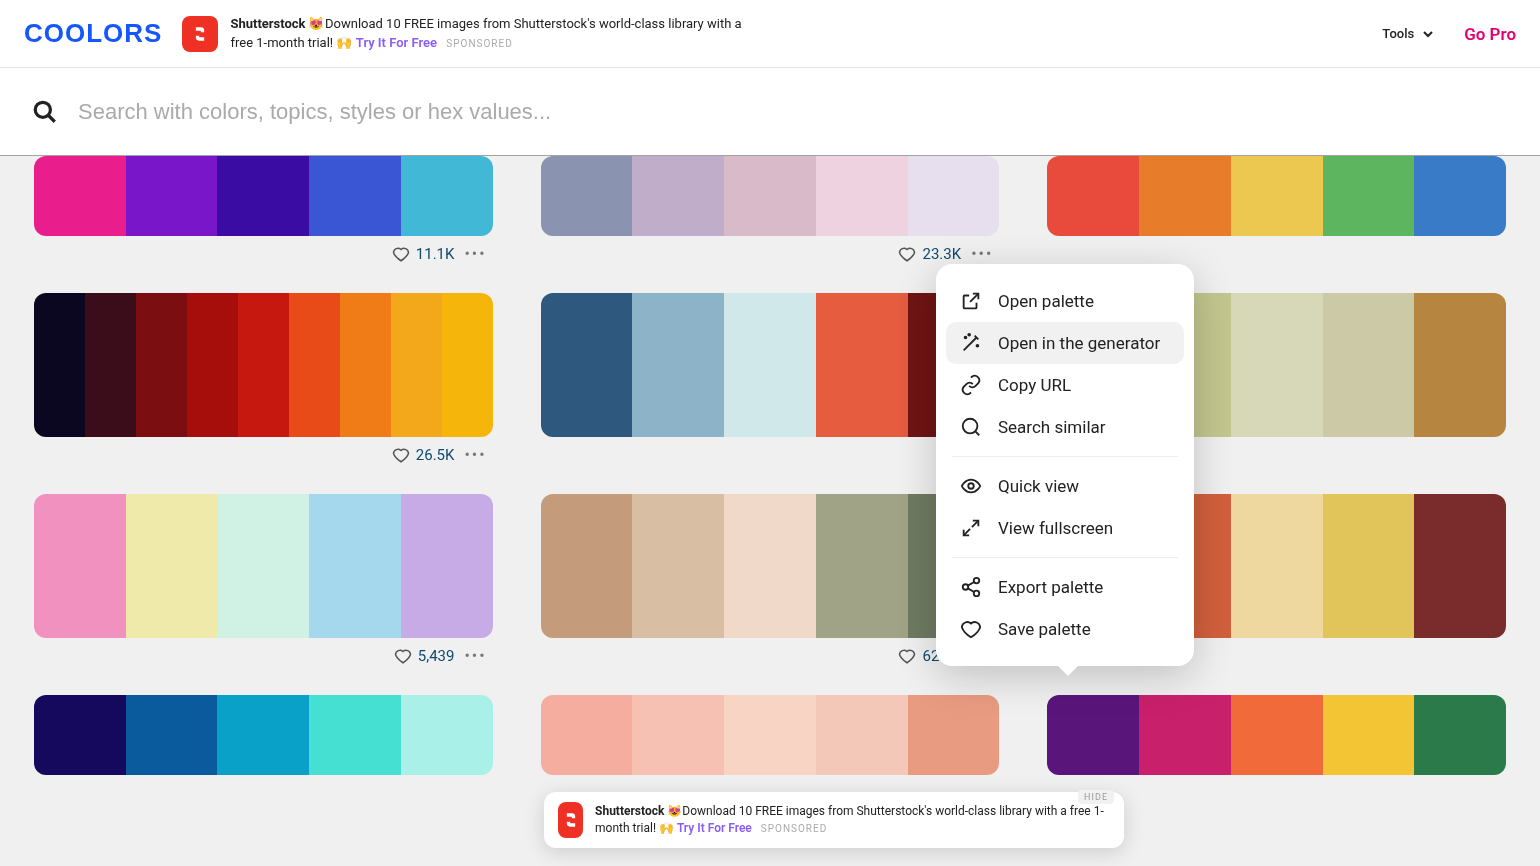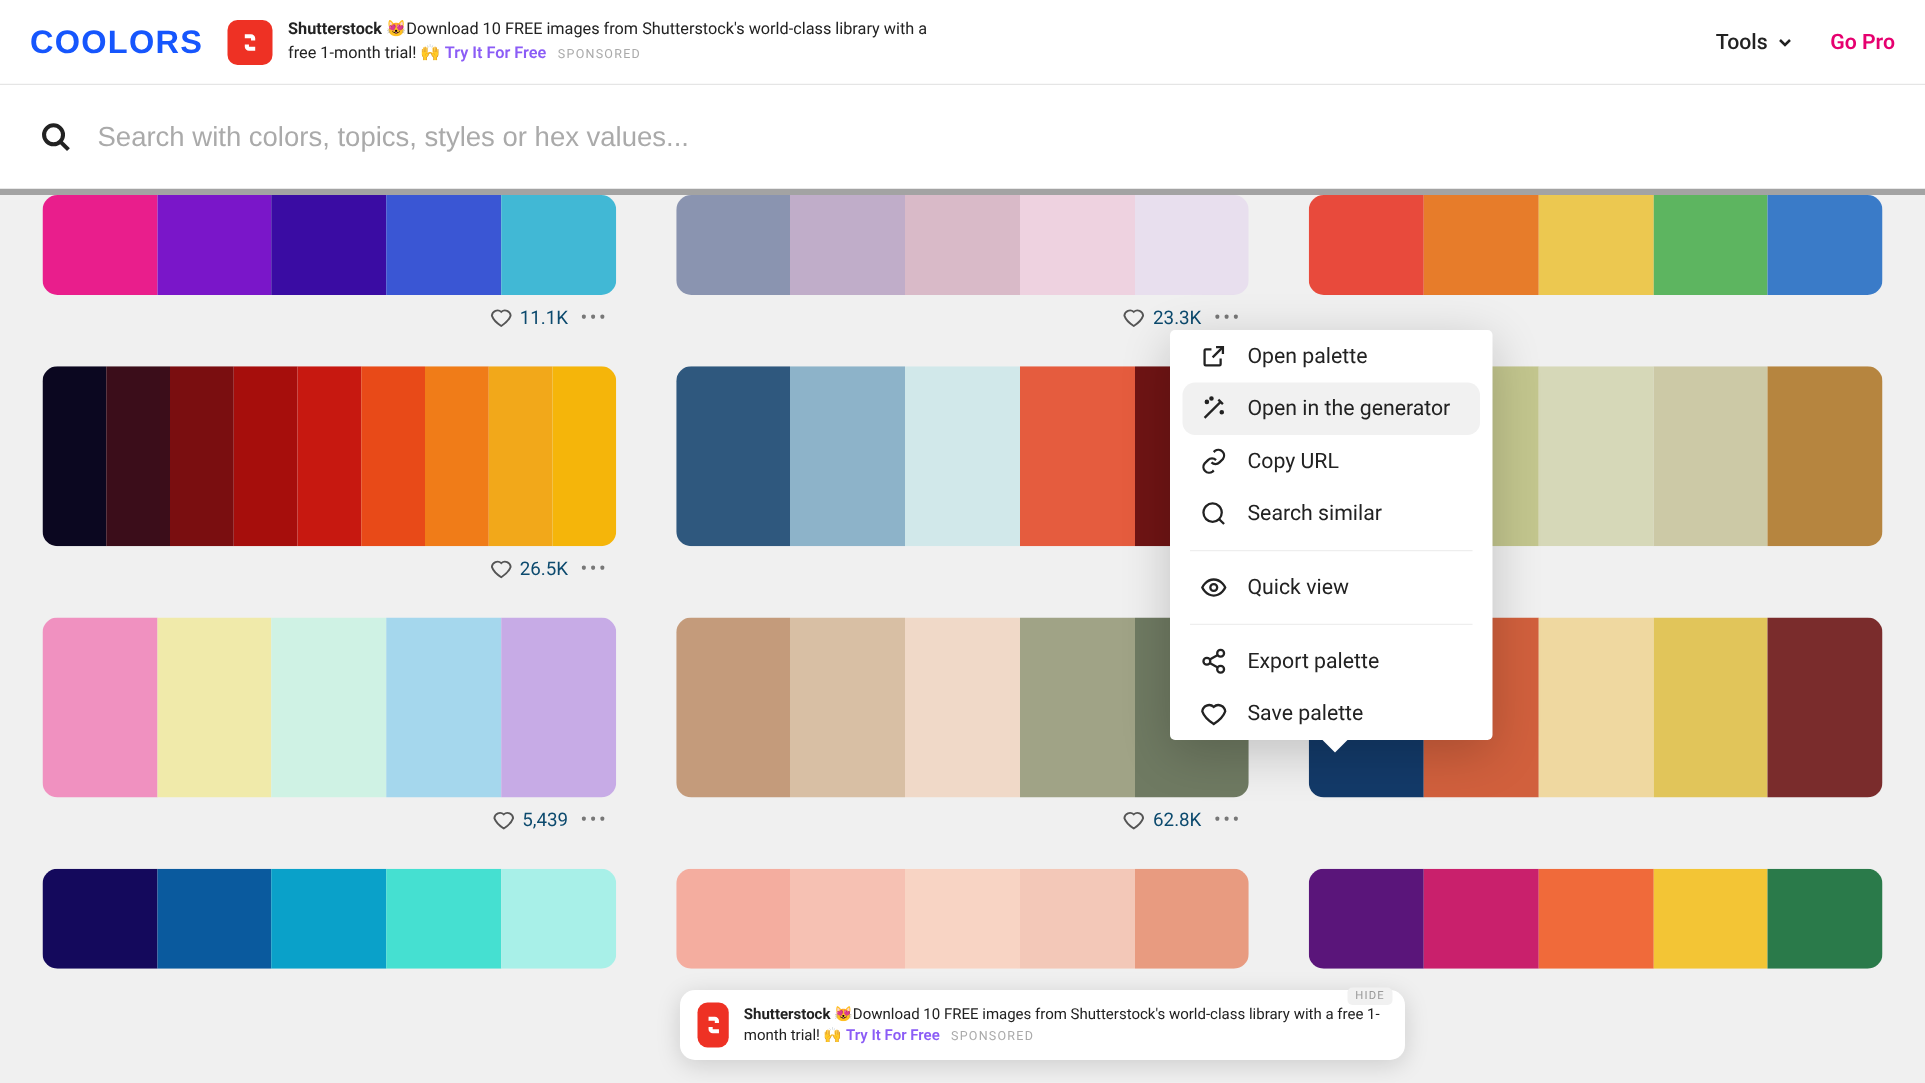--- a/index.html
+++ b/index.html
@@ -8,42 +8,42 @@
 
 .header { background: #fff; border-bottom: 1px solid #e5e5e5; display: flex; align-items: center; padding: 12px 24px; gap: 20px; height: 68px; }
 .logo { color: #1656fd; font-weight: 900; font-size: 26px; letter-spacing: 1px; font-family: Arial, sans-serif; }
 .promo { display: flex; align-items: center; gap: 12px; flex: 1; }
 .promo-icon { width: 36px; height: 36px; background: #ee3124; border-radius: 8px; display: flex; align-items: center; justify-content: center; color: #fff; font-weight: bold; font-size: 18px; }
 .promo-text { font-size: 13px; line-height: 1.4; color: #222; max-width: 520px; }
 .promo-text .title { font-weight: 700; }
 .promo-text .link { color: #8b5cf6; font-weight: 600; cursor: pointer; }
 .promo-text .sponsored { color: #aaa; font-size: 10px; letter-spacing: 1px; margin-left: 6px; }
 .header-right { display: flex; align-items: center; gap: 28px; }
-.tools-menu { font-size: 17px; color: #222; display: flex; align-items: center; gap: 6px; cursor: pointer; font-weight: 500; }
+.tools-menu { font-size: 13px; color: #222; display: flex; align-items: center; gap: 6px; cursor: pointer; font-weight: 500; }
 .go-pro { color: #e6006f; font-size: 17px; font-weight: 600; cursor: pointer; }
 
 
-.search-bar { background: #fff; border-bottom: 5px solid #a3a3a3; display: flex; align-items: center; padding: 0 32px; height: 88px; gap: 20px; }
+.search-bar { background: #fff; border-bottom: 1px solid #a3a3a3; display: flex; align-items: center; padding: 0 32px; height: 88px; gap: 20px; }
 .search-icon { width: 26px; height: 26px; color: #222; }
 .search-input { border: none; outline: none; font-size: 22px; color: #555; flex: 1; background: transparent; }
 .search-input::placeholder { color: #aaa; }
 
 
 .grid { display: grid; grid-template-columns: repeat(3, 1fr); gap: 30px 48px; padding: 0 34px; margin-top: 0; }
 .palette-card { display: flex; flex-direction: column; gap: 8px; }
 .palette { display: flex; height: 80px; border-radius: 12px; overflow: hidden; }
 .palette.tall { height: 144px; }
 .swatch { flex: 1; }
 .palette-meta { display: flex; justify-content: flex-end; align-items: center; gap: 10px; padding-right: 6px; }
 .like-btn { display: flex; align-items: center; gap: 6px; color: #0c4a6e; font-size: 15px; cursor: pointer; }
 .more-btn { color: #777; cursor: pointer; font-size: 16px; letter-spacing: 2px; }
 .heart-icon { width: 18px; height: 18px; }
 
 
-.context-menu { position: absolute; top: 264px; left: 936px; width: 258px; background: #fff; border-radius: 4px; box-shadow: 0 10px 40px rgba(0,0,0,0.2); padding: 0 10px; z-index: 100; }
+.context-menu { position: absolute; top: 264px; left: 936px; width: 258px; background: #fff; border-radius: 16px; box-shadow: 0 10px 40px rgba(0,0,0,0.2); padding: 16px 10px; z-index: 100; }
 .context-menu::after { content: ""; position: absolute; bottom: -10px; left: 120px; width: 0; height: 0; border-left: 12px solid transparent; border-right: 12px solid transparent; border-top: 12px solid #fff; }
 .menu-item { display: flex; align-items: center; gap: 16px; padding: 10px 14px; border-radius: 10px; cursor: pointer; font-size: 17px; color: #222; }
 .menu-item.highlighted { background: #f1f1f1; }
 .menu-item .menu-icon { width: 22px; height: 22px; color: #222; flex-shrink: 0; }
 .menu-divider { height: 1px; background: #eee; margin: 8px 6px; }
 
 
 .bottom-promo { position: absolute; bottom: 18px; left: 544px; width: 580px; background: #fff; border-radius: 12px; box-shadow: 0 4px 20px rgba(0,0,0,0.15); display: flex; align-items: center; gap: 12px; padding: 10px 14px; z-index: 50; }
 .bottom-promo .hide-btn { position: absolute; top: -2px; right: 10px; font-size: 9px; letter-spacing: 1px; color: #999; background: #f1f1f1; padding: 2px 6px; border-radius: 4px; cursor: pointer; }
 .bottom-promo .promo-text { font-size: 12px; }
@@ -281,20 +281,29 @@
     <span>Search similar</span>
   </div>
   <div class="menu-divider"></div>
   <div class="menu-item">
     <svg class="menu-icon" viewBox="0 0 24 24" fill="none" stroke="#222" stroke-width="2">
         <path d="M2 12s3-7 10-7 10 7 10 7-3 7-10 7S2 12 2 12z"></path>
         <circle cx="12" cy="12" r="3"></circle>
       </svg>
     <span>Quick view</span>
   </div>
+  <div class="menu-item">
+    <svg class="menu-icon" viewBox="0 0 24 24" fill="none" stroke="#222" stroke-width="2">
+        <path d="M14 4h6v6"></path>
+        <path d="M20 4l-7 7"></path>
+        <path d="M10 20H4v-6"></path>
+        <path d="M4 20l7-7"></path>
+      </svg>
+    <span>View fullscreen</span>
+  </div>
   <div class="menu-divider"></div>
   <div class="menu-item">
     <svg class="menu-icon" viewBox="0 0 24 24" fill="none" stroke="#222" stroke-width="2">
         <circle cx="18" cy="5" r="3"></circle>
         <circle cx="6" cy="12" r="3"></circle>
         <circle cx="18" cy="19" r="3"></circle>
         <line x1="8.5" y1="10.5" x2="15.5" y2="6.5"></line>
         <line x1="8.5" y1="13.5" x2="15.5" y2="17.5"></line>
       </svg>
     <span>Export palette</span>

